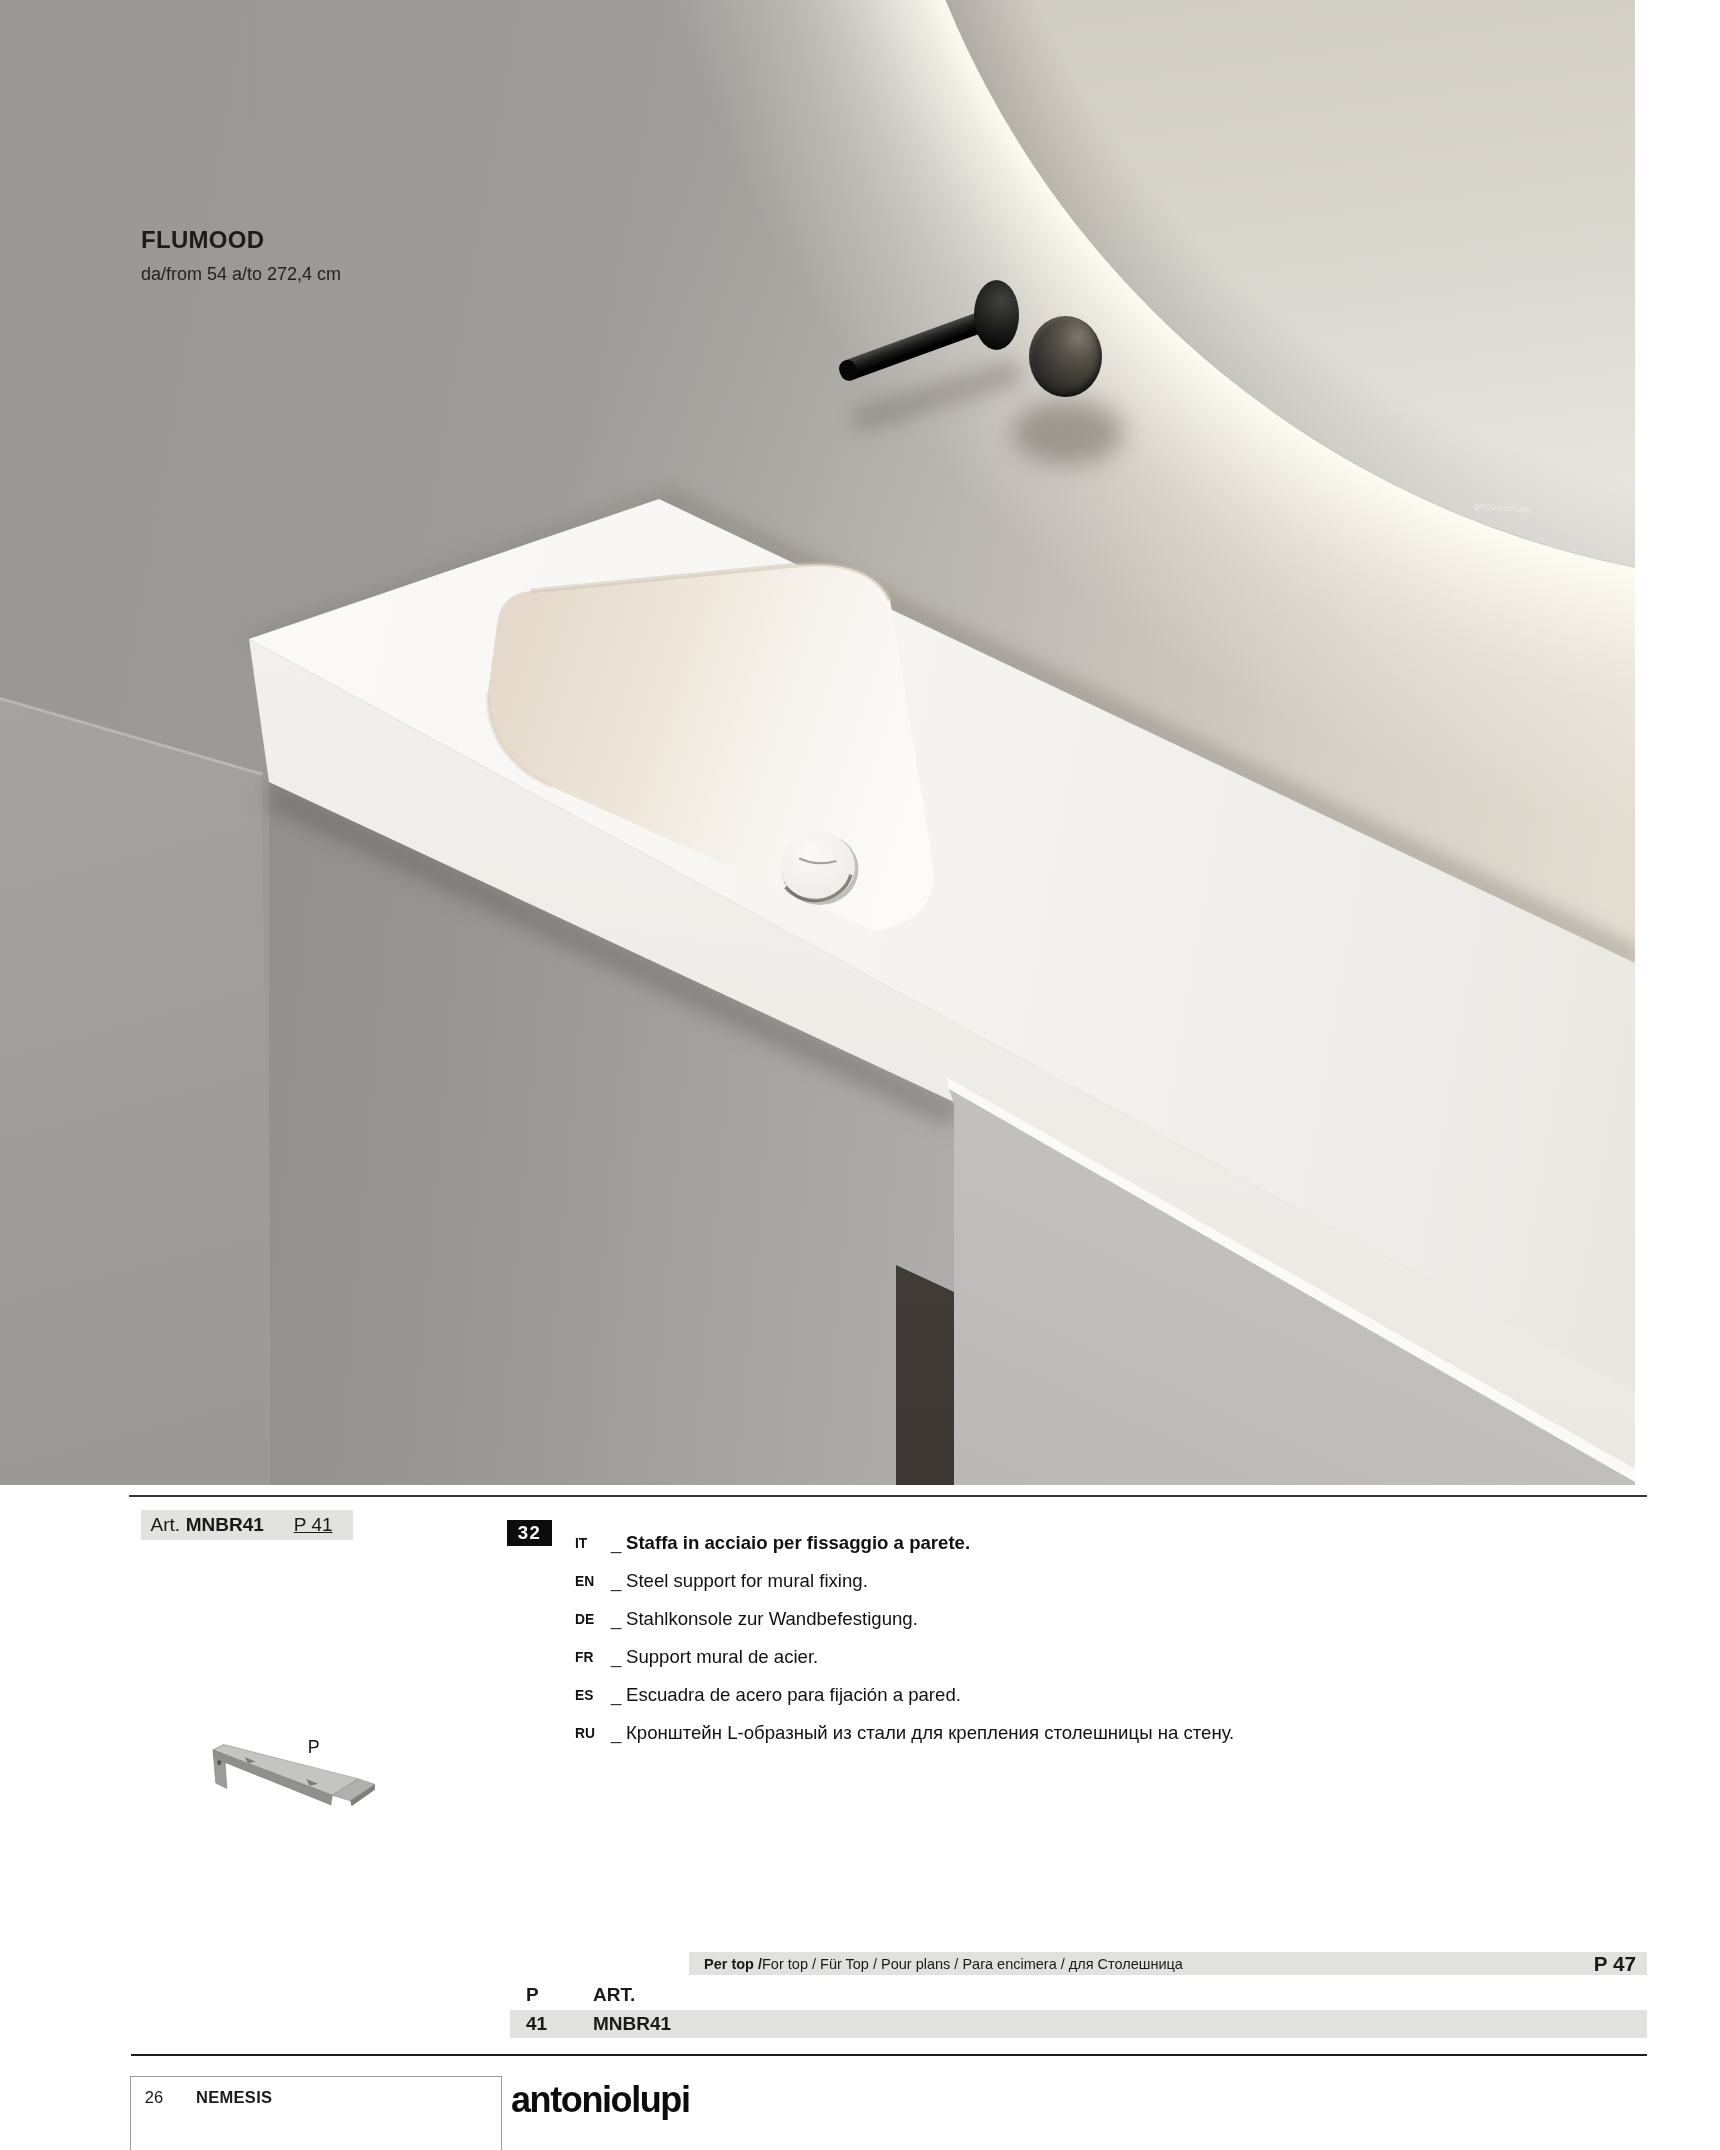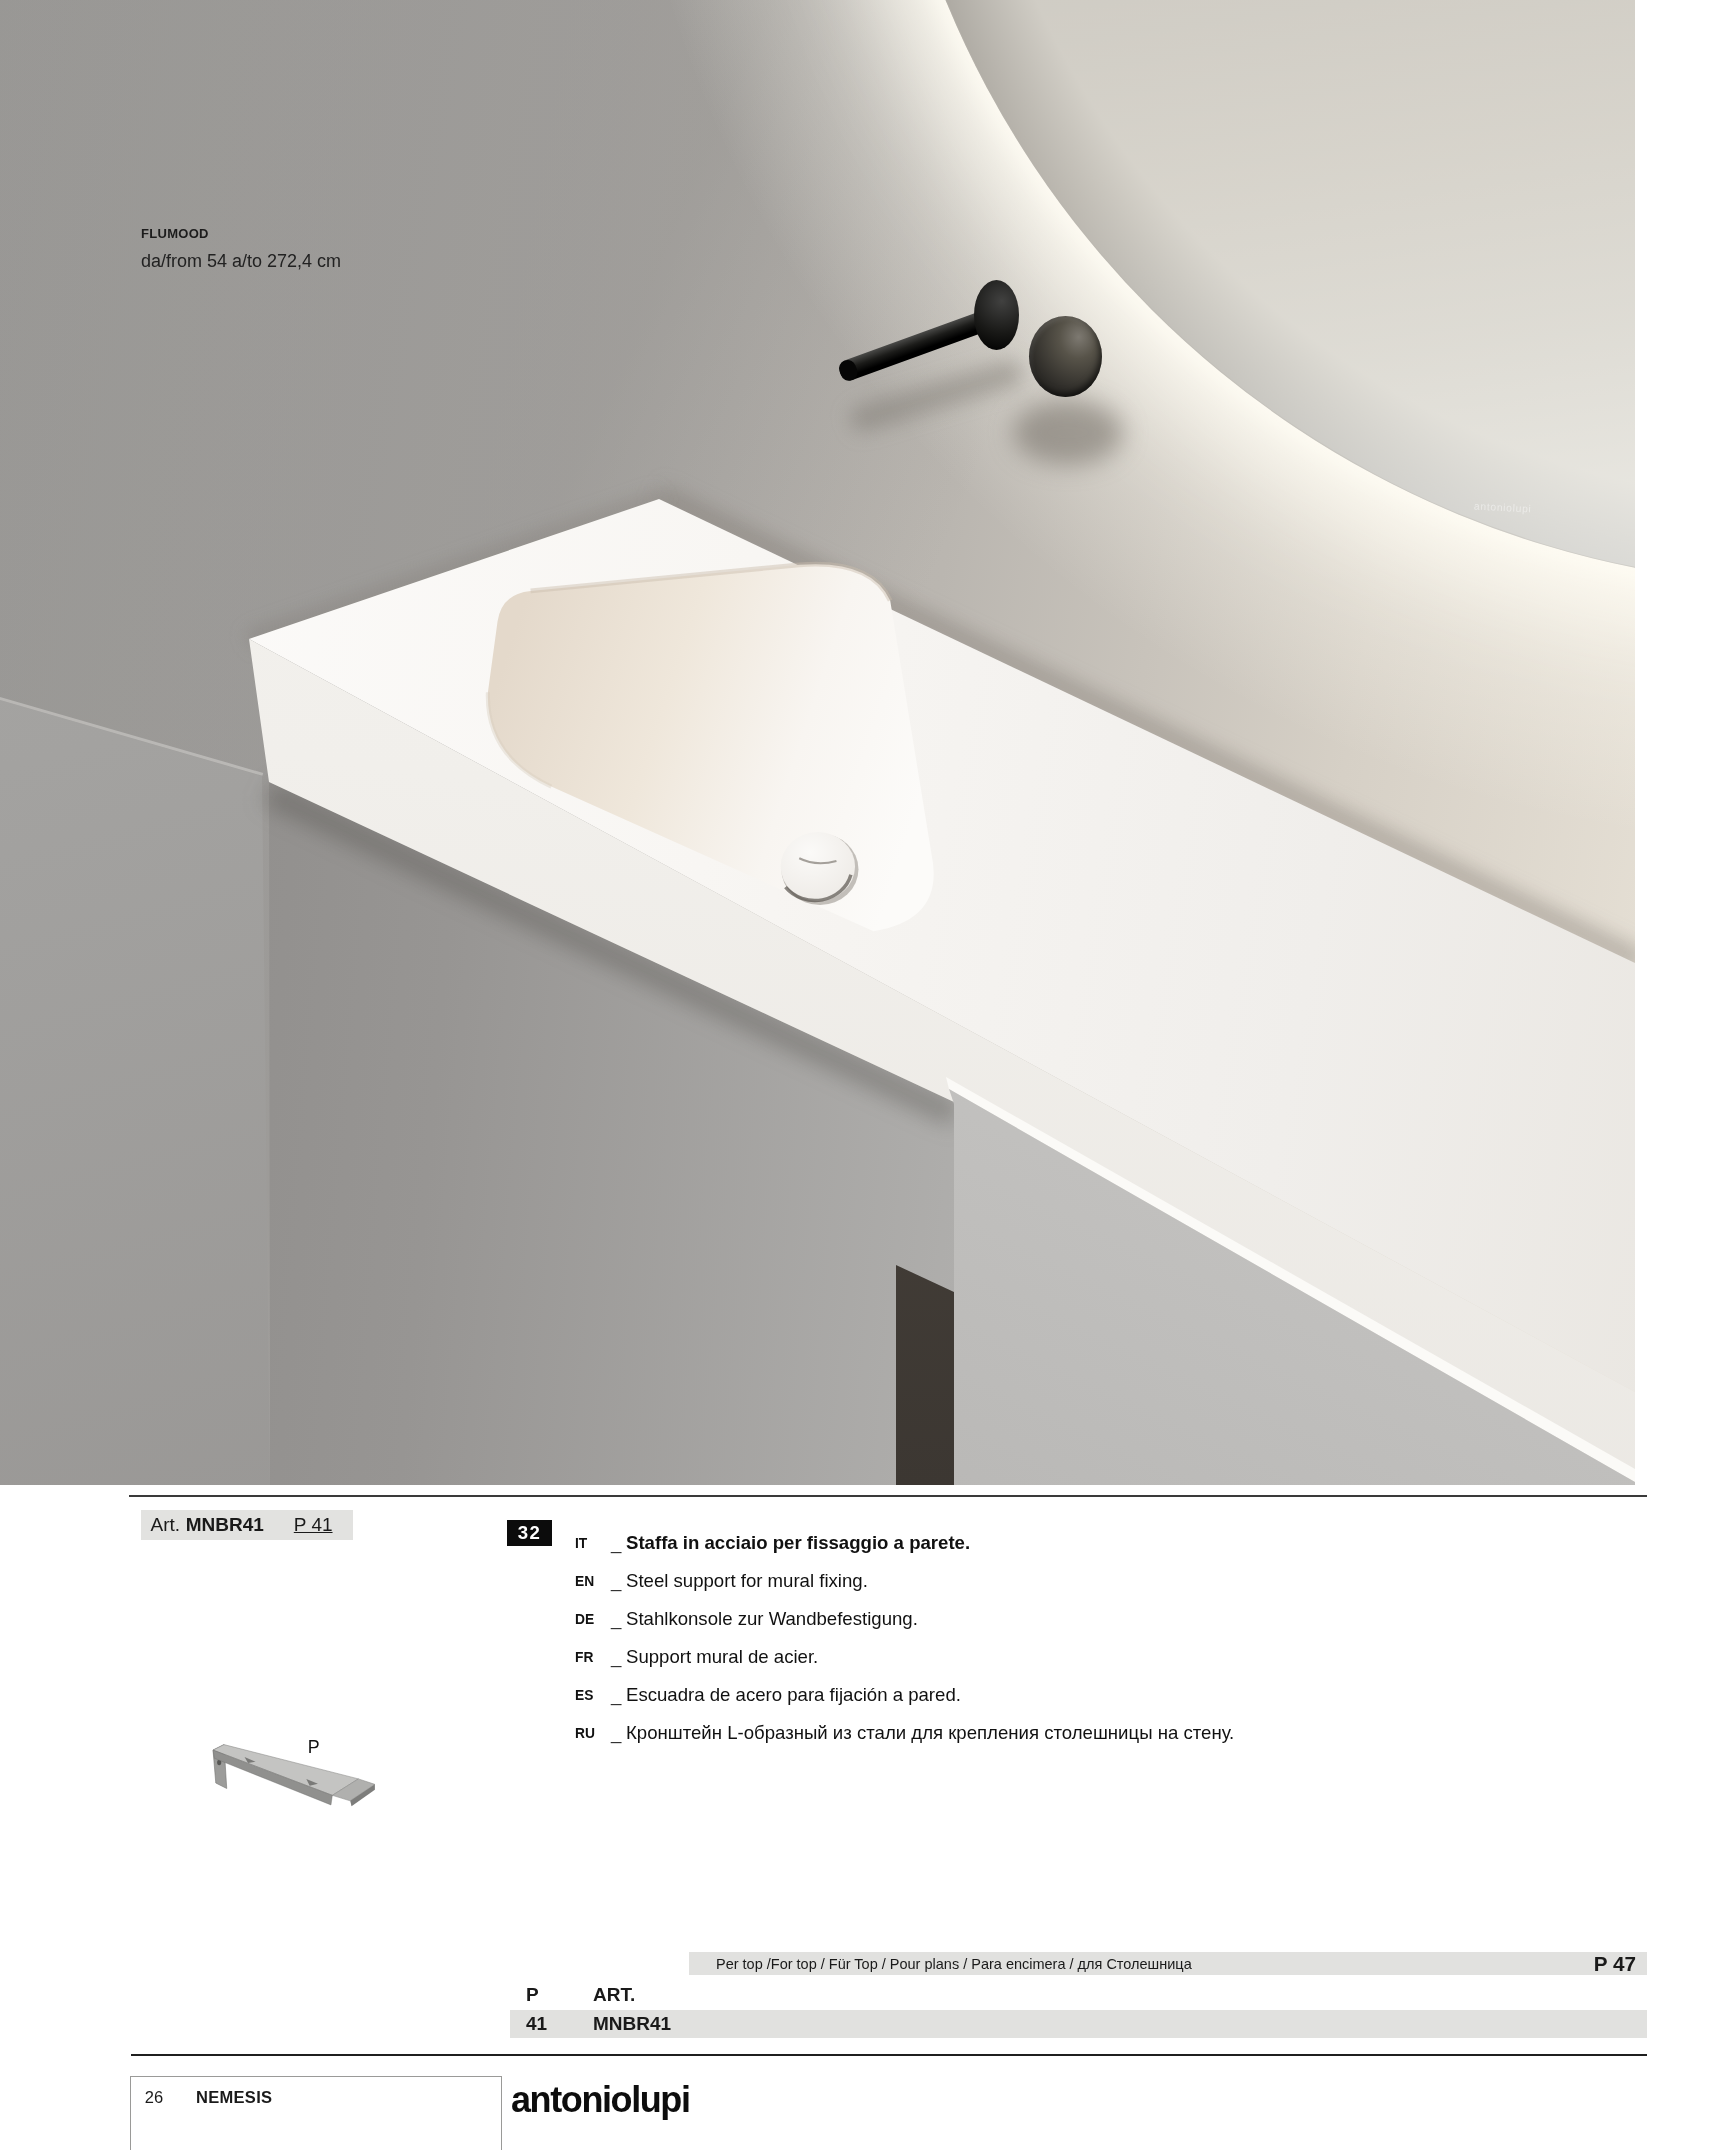--- a/index.html
+++ b/index.html
@@ -65,42 +65,42 @@
         clip-path:polygon(896px 1265px,954px 1292px,954px 1485px,896px 1485px);
         background:linear-gradient(180deg,#6b665f 0%,#4a443d 55%,#3c3732 100%);}
   .partition-edge{position:absolute;inset:0;
         clip-path:polygon(946px 1077px,1635px 1469px,1635px 1482px,949px 1089px);
         background:#fbfaf7;}
   .partition-face{position:absolute;inset:0;
         clip-path:polygon(949px 1089px,1635px 1482px,1635px 1485px,954px 1485px,954px 1104px);
         background:linear-gradient(205deg,#dbdad8 0%,#c9c8c6 45%,#b1b0ae 100%);}
 
   .product-label{position:absolute;left:141px;top:226px;}
-  .product-label h1{margin:0;font-size:13px;font-weight:bold;color:#1c1c1c;letter-spacing:0.3px;}
+  .product-label h1{margin:0;font-size:24px;font-weight:bold;color:#1c1c1c;letter-spacing:0.3px;}
   .product-label p{margin:9.6px 0 0 0;font-size:18px;color:#222;}
 
   
   .rule-top{position:absolute;left:129px;top:1495px;width:1518px;height:2.1px;background:#3a3a3a;}
   .art-box{position:absolute;left:141px;top:1510px;width:212px;height:30px;background:#e2e2e0;
         font-size:19px;line-height:30px;padding-left:9.6px;white-space:nowrap;}
   .art-box .code{font-weight:bold;margin-left:5.5px;}
   .art-box .pref-page{margin-left:30px;text-decoration:underline;}
   .note-badge{position:absolute;left:507px;top:1520px;width:45px;height:26px;background:#0c0c0c;color:#fff;
         font-size:18.6px;font-weight:bold;text-align:center;line-height:26px;letter-spacing:1.4px;}
   .desc-block{position:absolute;left:575px;top:1518px;}
   .desc-row{height:30px;line-height:34px;font-size:18.6px;white-space:nowrap;color:#111;margin-top:8px;}
   .desc-row .lang{display:inline-block;width:36px;font-size:13.8px;font-weight:bold;vertical-align:0.7px;}
   .desc-row .us{display:inline-block;width:15px;color:#333;}
   .desc-row.bold .txt{font-weight:bold;}
 
   .bracket-fig{position:absolute;left:203px;top:1735px;width:186px;height:96px;}
 
   .pertop-bar{position:absolute;left:689px;top:1952px;width:958px;height:23.4px;background:#e1e1df;
         display:flex;align-items:center;padding:0 11px 0 15px;font-size:14.5px;white-space:nowrap;}
-  .pertop-bar .b{font-weight:normal;margin-left:12px;}
+  .pertop-bar .b{font-weight:bold;}
   .pertop-bar .pageref{margin-left:auto;font-size:20.7px;font-weight:bold;}
 
   .tbl-head{position:absolute;left:510px;top:1984px;width:1137px;height:25px;font-size:19px;font-weight:bold;}
   .tbl-head .c1{position:absolute;left:16px;}
   .tbl-head .c2{position:absolute;left:83px;}
   .tbl-row{position:absolute;left:510px;top:2010px;width:1137px;height:28px;background:#e1e1df;
         font-size:19px;font-weight:bold;line-height:28px;}
   .tbl-row .c1{position:absolute;left:16px;}
   .tbl-row .c2{position:absolute;left:83px;}
 

